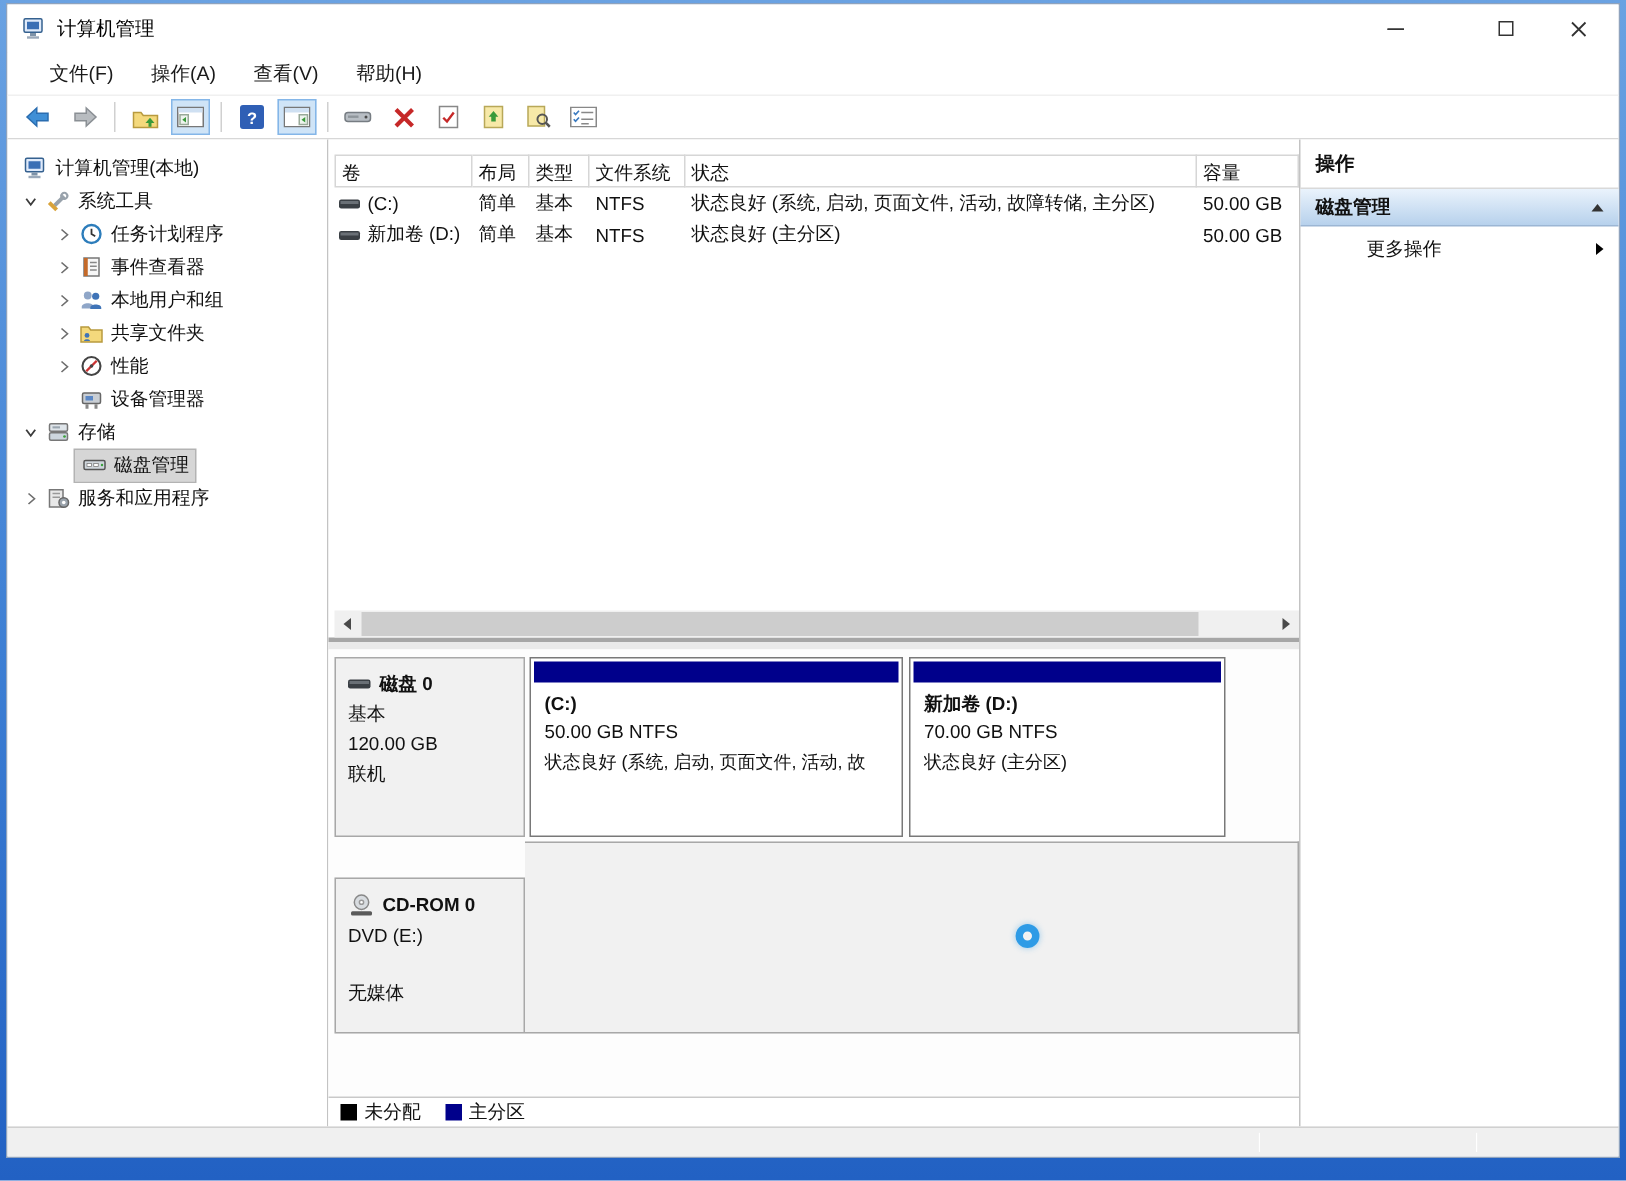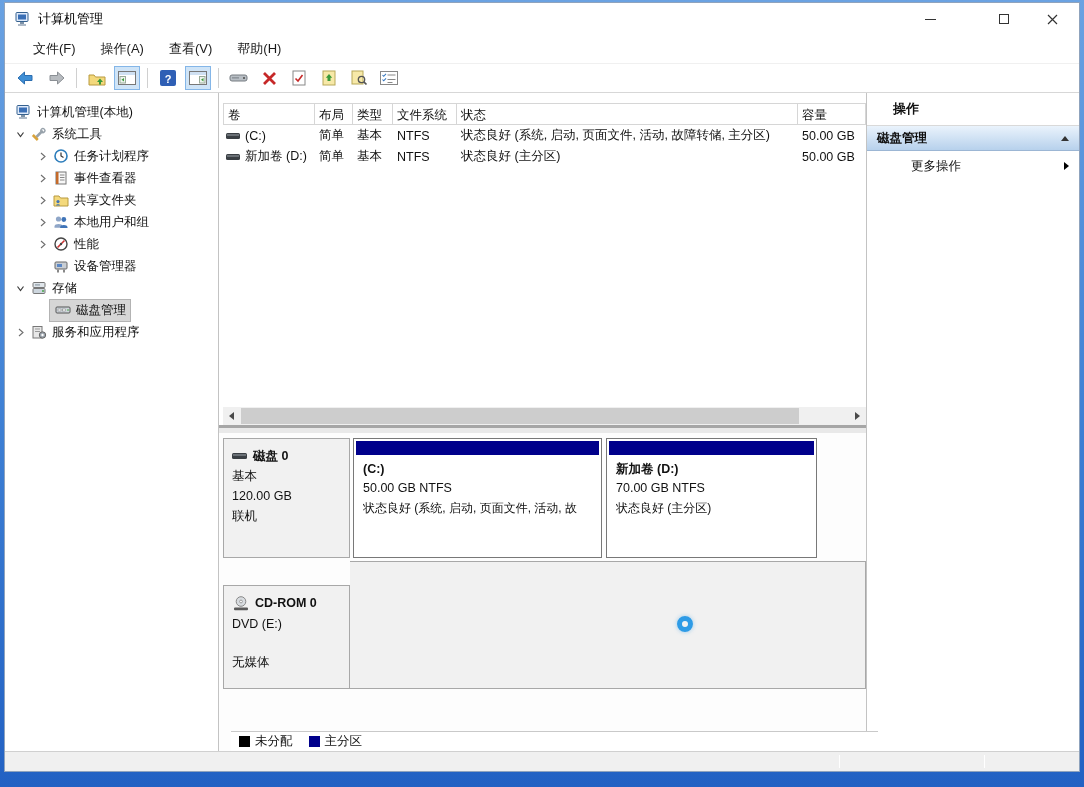--- a/index.html
+++ b/index.html
@@ -79,29 +79,29 @@
 
   .cdrom-row { position:absolute; left:4px; top:128px; width:643px; height:128px; display:flex; }
   .cdrom-label { width:127px; flex:none; background:#f1f1f1; border:1px solid #a8a8a8; padding:7px 8px 0 8px;
     font-size:12.5px; line-height:1.7; color:#111;margin-top:24px; }
   .cdrom-media { margin-top:16px; }
   .cdrom-area { flex:1; background:#f1f1f1; border:1px solid #a8a8a8; border-left:none; position:relative; }
   .spinner { position:absolute; left:327px; top:54px; width:16px; height:16px;
     border:5px solid #2e9be6; border-radius:50%;
     box-shadow:0 0 4px rgba(46,155,230,.45), inset 0 0 2px rgba(255,255,255,.6); }
 
-  .legend { position:absolute; left:12px; bottom:0; width:647px; height:20px; border-top:1px solid #c9c9c9;
+  .legend { position:absolute; left:0; bottom:0; width:647px; height:20px; border-top:1px solid #c9c9c9;
     background:#fff; display:flex; align-items:center; gap:16px; padding-left:8px; font-size:12.5px; color:#111; }
   .leg-item { display:flex; align-items:center; gap:5px; }
   .leg-swatch { width:11px; height:11px; }
   .sw-unalloc { background:#000000; } .sw-primary { background:#00008b; }
 
   
   .actions-panel { width:214px; border-left:1px solid #c3c3c3; background:#fff; display:flex; flex-direction:column; }
-  .actions-header { height:33px; display:flex; align-items:center; padding-left:26px;
+  .actions-header { height:33px; display:flex; align-items:center; padding-left:10px;
     font-size:13px; font-weight:bold; color:#111; border-bottom:1px solid #d9d9d9; }
   .actions-section { height:25px; background:linear-gradient(180deg,#eaf3fc,#b7d1ec);
     border-bottom:1px solid #9cb6d4; display:flex; align-items:center; padding:0 10px;
     font-size:12.5px; font-weight:bold; color:#111; }
   .tri-up { margin-left:auto; width:0; height:0; border-left:4px solid transparent; border-right:4px solid transparent; border-bottom:5px solid #333; }
   .actions-more { height:30px; display:flex; align-items:center; padding:0 10px 0 44px; font-size:12.5px; color:#111; }
   .tri-right-sm { margin-left:auto; width:0; height:0; border-top:4px solid transparent; border-bottom:4px solid transparent; border-left:5px solid #000; }
 
   
   .statusbar { height:20px; border-top:1px solid #d0d0d0; background:#f0f0f0; position:relative; }
@@ -292,42 +292,42 @@
           <span class="tlabel">事件查看器</span>
         </div>
         <div class="tree-row pad-l1">
           <span class="chev">
               <svg width="8" height="9">
                 <path d="M2 1l4 3.5-4 3.5" fill="none" stroke="#6e6e6e" stroke-width="1.1"></path>
               </svg>
             </span>
           <span class="ticon">
               <svg width="16" height="16">
-                <path d="M1 4h5l1.5 2H15v8H1z" fill="#f4d97c" stroke="#b89a3e"></path>
-                <circle cx="5" cy="9.6" r="1.6" fill="#3f74b8"></circle>
-                <path d="M3 13.4c0-1.6 4-1.6 4 0z" fill="#3f74b8"></path>
-              </svg>
-            </span>
-          <span class="tlabel">共享文件夹</span>
-        </div>
-        <div class="tree-row pad-l1">
-          <span class="chev">
-              <svg width="8" height="9">
-                <path d="M2 1l4 3.5-4 3.5" fill="none" stroke="#6e6e6e" stroke-width="1.1"></path>
-              </svg>
-            </span>
-          <span class="ticon">
-              <svg width="16" height="16">
                 <circle cx="5.5" cy="5" r="2.6" fill="#8fa6c8"></circle>
                 <path d="M1.5 12.5c0-3.2 8-3.2 8 0v1.2h-8z" fill="#8fa6c8"></path>
                 <circle cx="10.8" cy="5.5" r="2.4" fill="#3f74b8"></circle>
                 <path d="M7.2 13.2c0-2.9 7.3-2.9 7.3 0v0.8H7.2z" fill="#3f74b8"></path>
               </svg>
             </span>
           <span class="tlabel">本地用户和组</span>
+        </div>
+        <div class="tree-row pad-l1">
+          <span class="chev">
+              <svg width="8" height="9">
+                <path d="M2 1l4 3.5-4 3.5" fill="none" stroke="#6e6e6e" stroke-width="1.1"></path>
+              </svg>
+            </span>
+          <span class="ticon">
+              <svg width="16" height="16">
+                <path d="M1 4h5l1.5 2H15v8H1z" fill="#f4d97c" stroke="#b89a3e"></path>
+                <circle cx="5" cy="9.6" r="1.6" fill="#3f74b8"></circle>
+                <path d="M3 13.4c0-1.6 4-1.6 4 0z" fill="#3f74b8"></path>
+              </svg>
+            </span>
+          <span class="tlabel">共享文件夹</span>
         </div>
         <div class="tree-row pad-l1">
           <span class="chev">
               <svg width="8" height="9">
                 <path d="M2 1l4 3.5-4 3.5" fill="none" stroke="#6e6e6e" stroke-width="1.1"></path>
               </svg>
             </span>
           <span class="ticon">
               <svg width="16" height="16">
                 <circle cx="8" cy="8" r="6" fill="#fff" stroke="#444" stroke-width="1.4"></circle>

